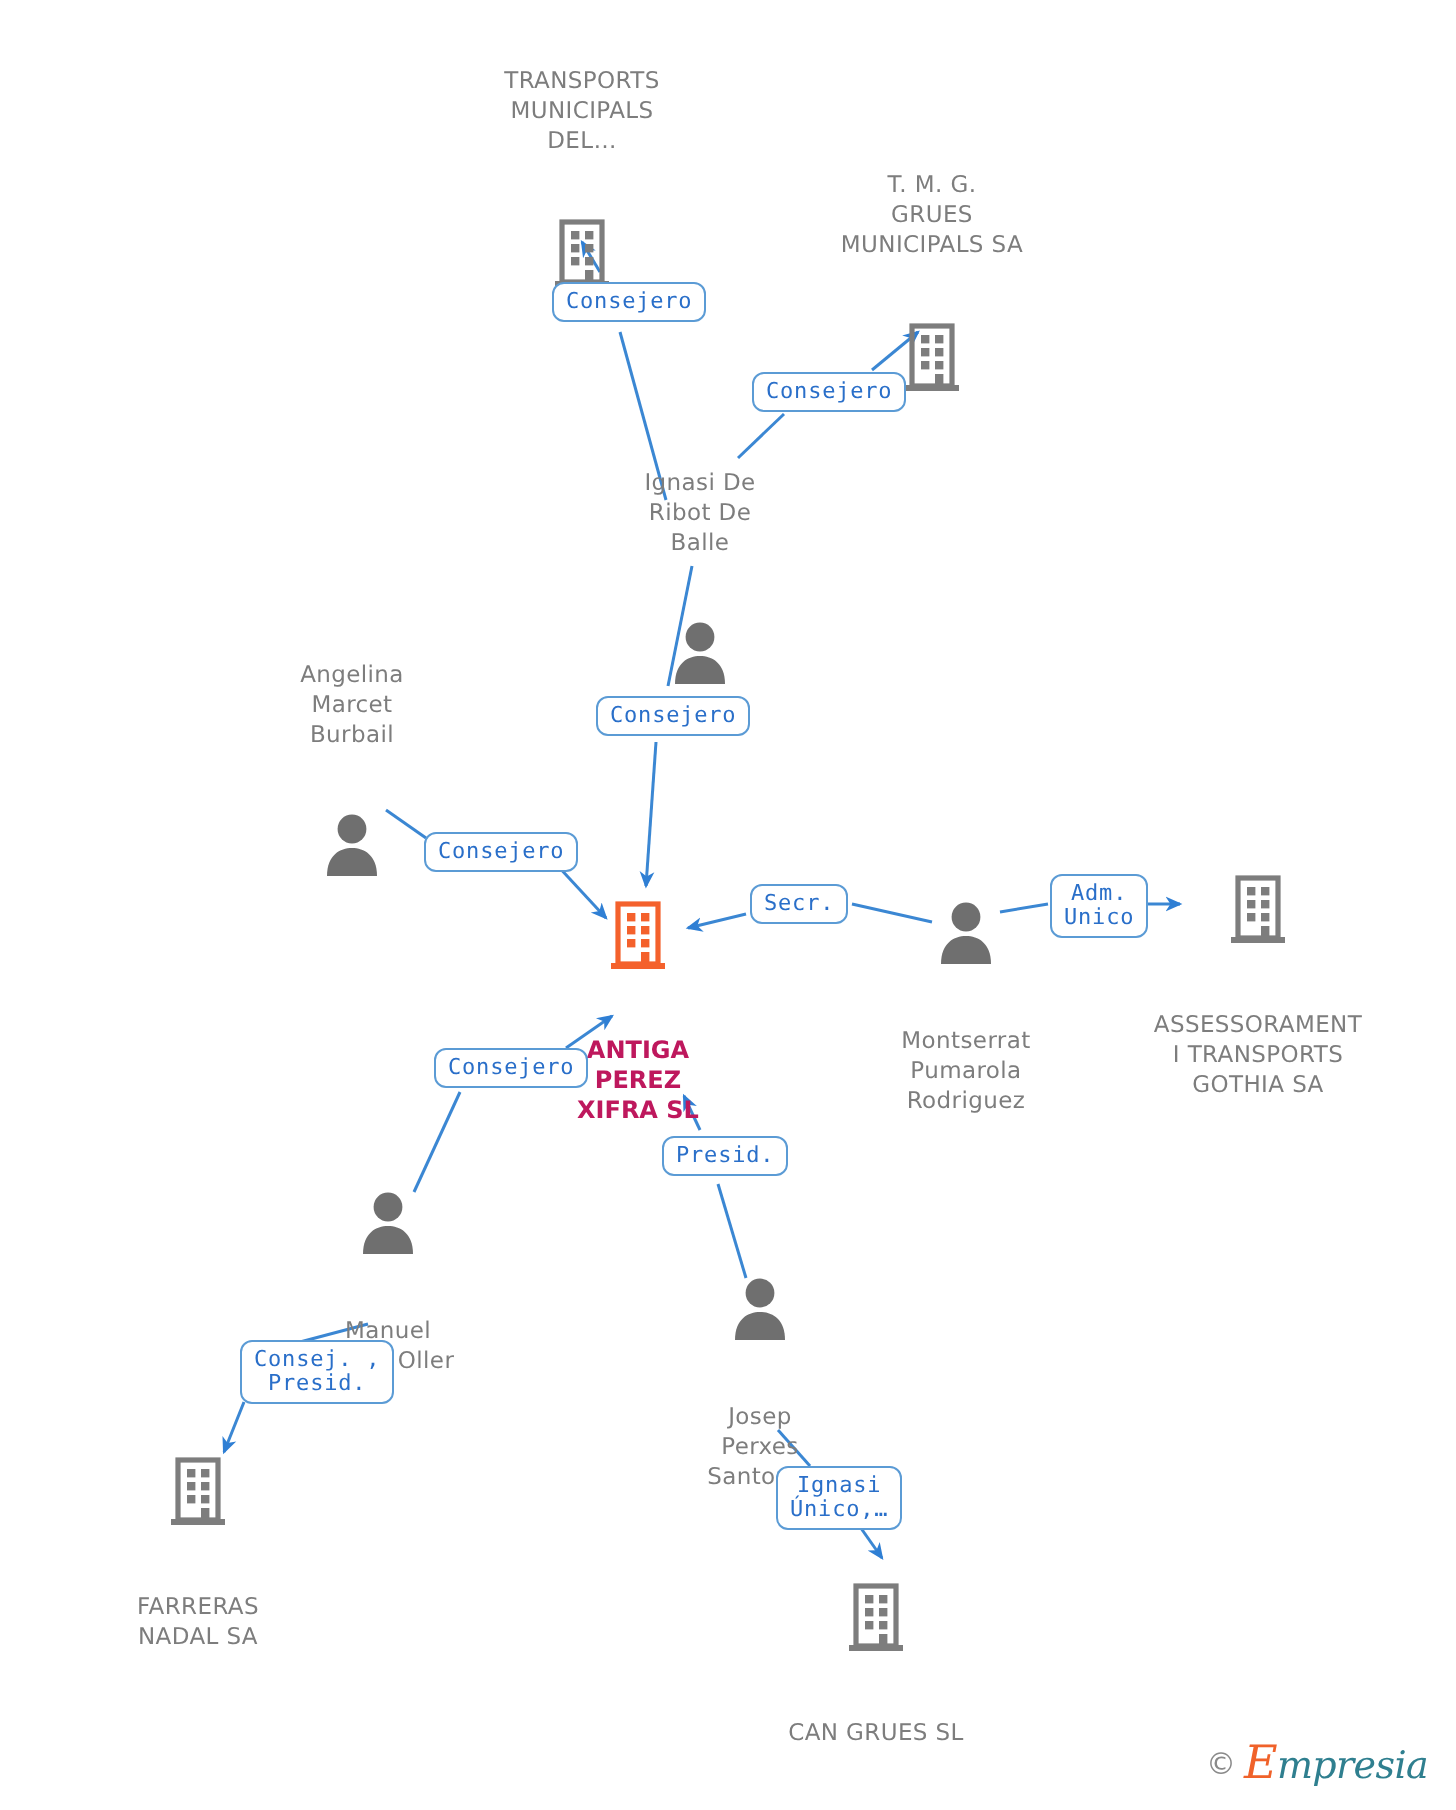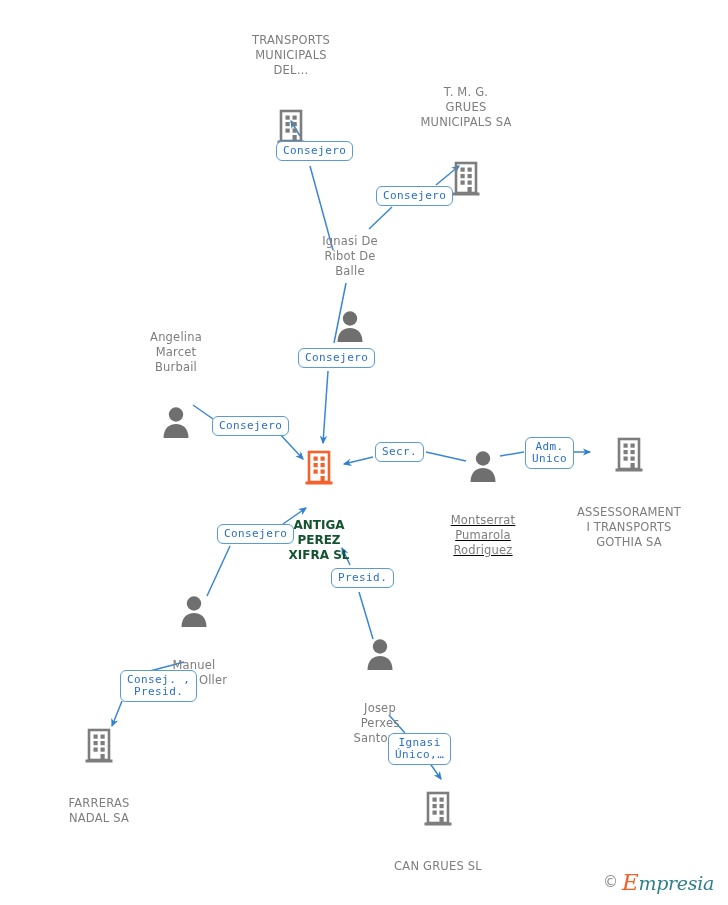--- a/index.html
+++ b/index.html
@@ -37,21 +37,21 @@
   .node .caption {
     font-family: "DejaVu Sans", sans-serif;
     font-size: 11.5px;
     line-height: 15px;
     color: #7d7d7d;
     text-align: center;
     white-space: pre-line;
     letter-spacing: .2px;
   }
   .node.company-main .caption {
-    color: #14532d;
+    color: #be185d;
     font-weight: bold;
     font-size: 12px;
     line-height: 15px;
     letter-spacing: 0;
   }
   .node .caption.above { order: -1; margin-bottom: 2px; }
   .node .caption.below { margin-top: 3px; }
 
   
   .bldg { width: 30px; height: 38px; position: relative; }
@@ -224,21 +224,21 @@
         <rect x="16.5" y="20.5" width="4.2" height="4.2" fill="#f4612c"></rect>
         <rect x="16.5" y="27" width="4.2" height="6" fill="#f4612c"></rect>
         <rect x="1.5" y="32.5" width="27" height="3" fill="#f4612c"></rect>
       </svg>
     </div>
     <div class="caption below">ANTIGA
 PEREZ
 XIFRA SL</div>
   </div>
 
-  <div class="node" style="left:483px; top:449px;text-decoration:underline;">
+  <div class="node" style="left:483px; top:449px;">
     <div class="person">
       <svg width="30" height="33" viewBox="0 0 30 33">
         <circle cx="15" cy="9.5" r="7.2" fill="#6f6f6f"></circle>
         <path d="M2.5,33 C2.5,22.5 9,19 15,19 C21,19 27.5,22.5 27.5,33 Z" fill="#6f6f6f"></path>
       </svg>
     </div>
     <div class="caption below">Montserrat
 Pumarola
 Rodriguez</div>
   </div>

